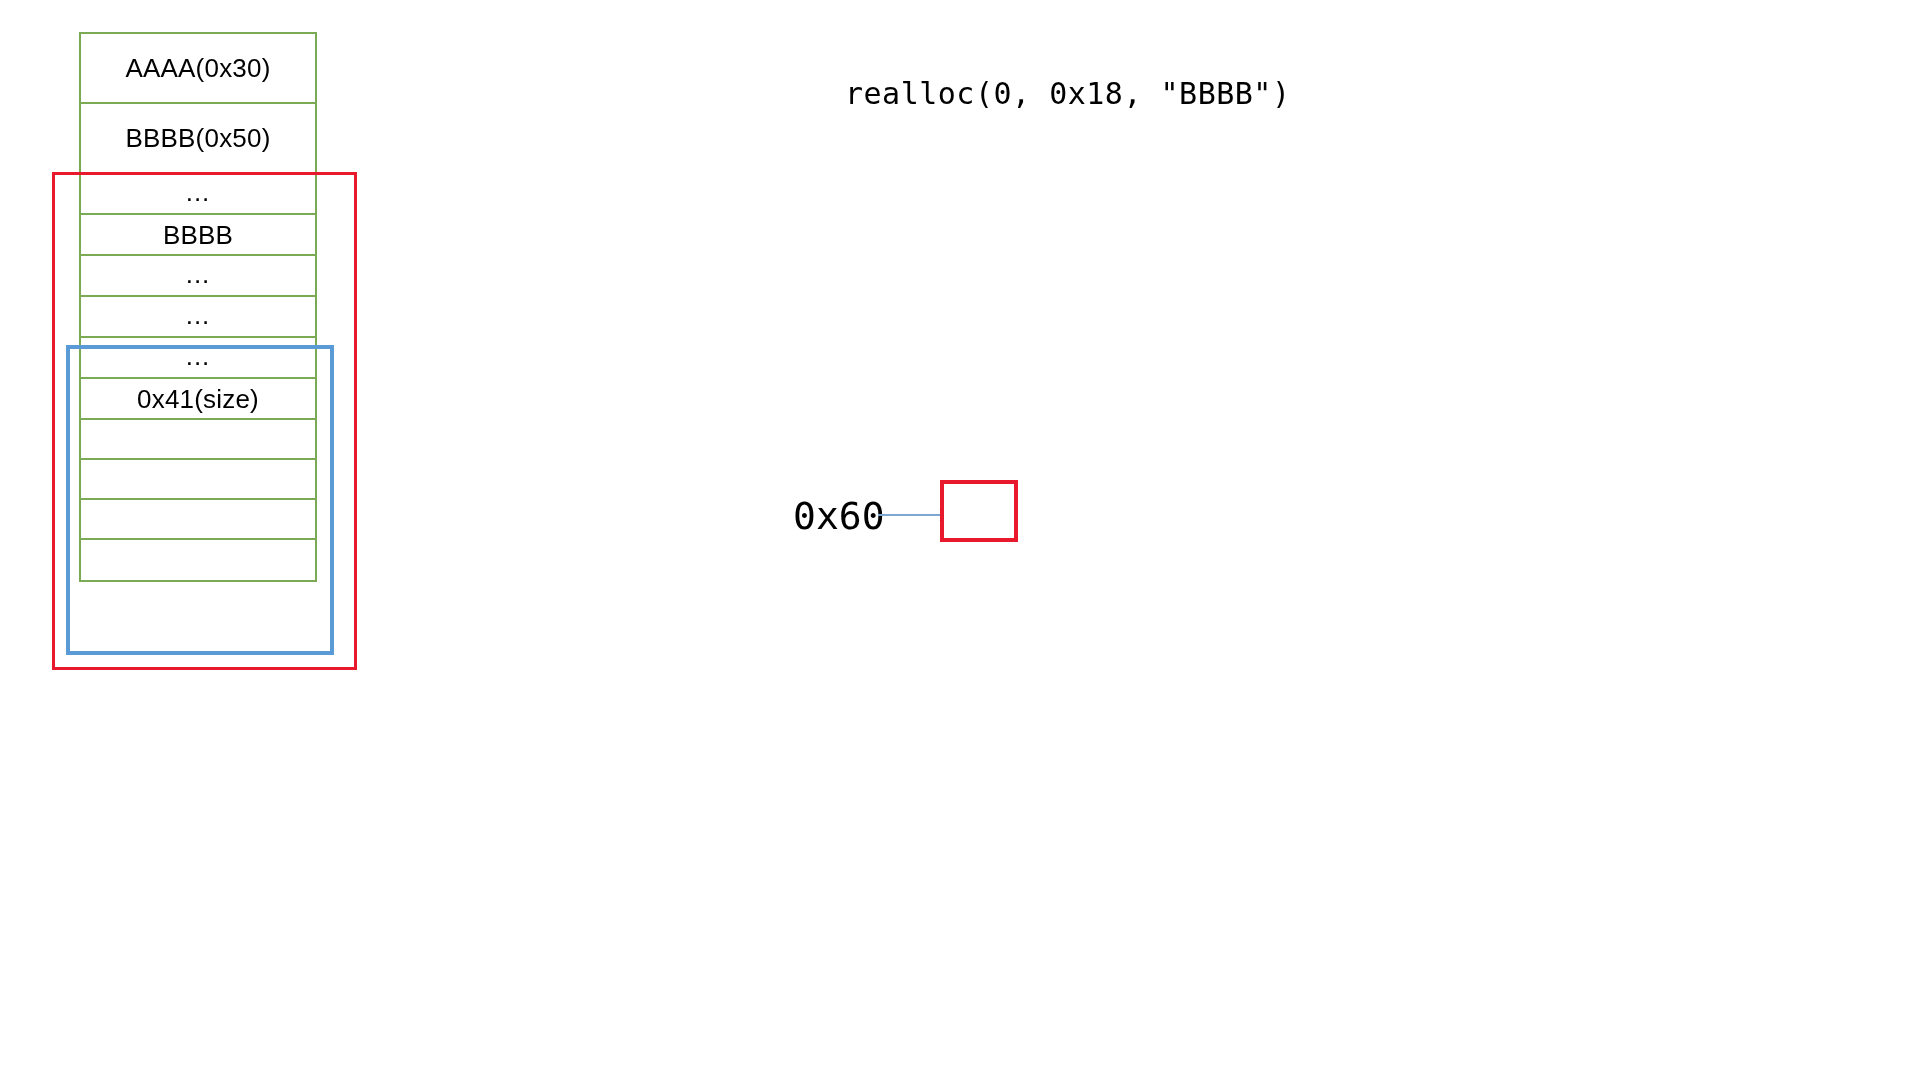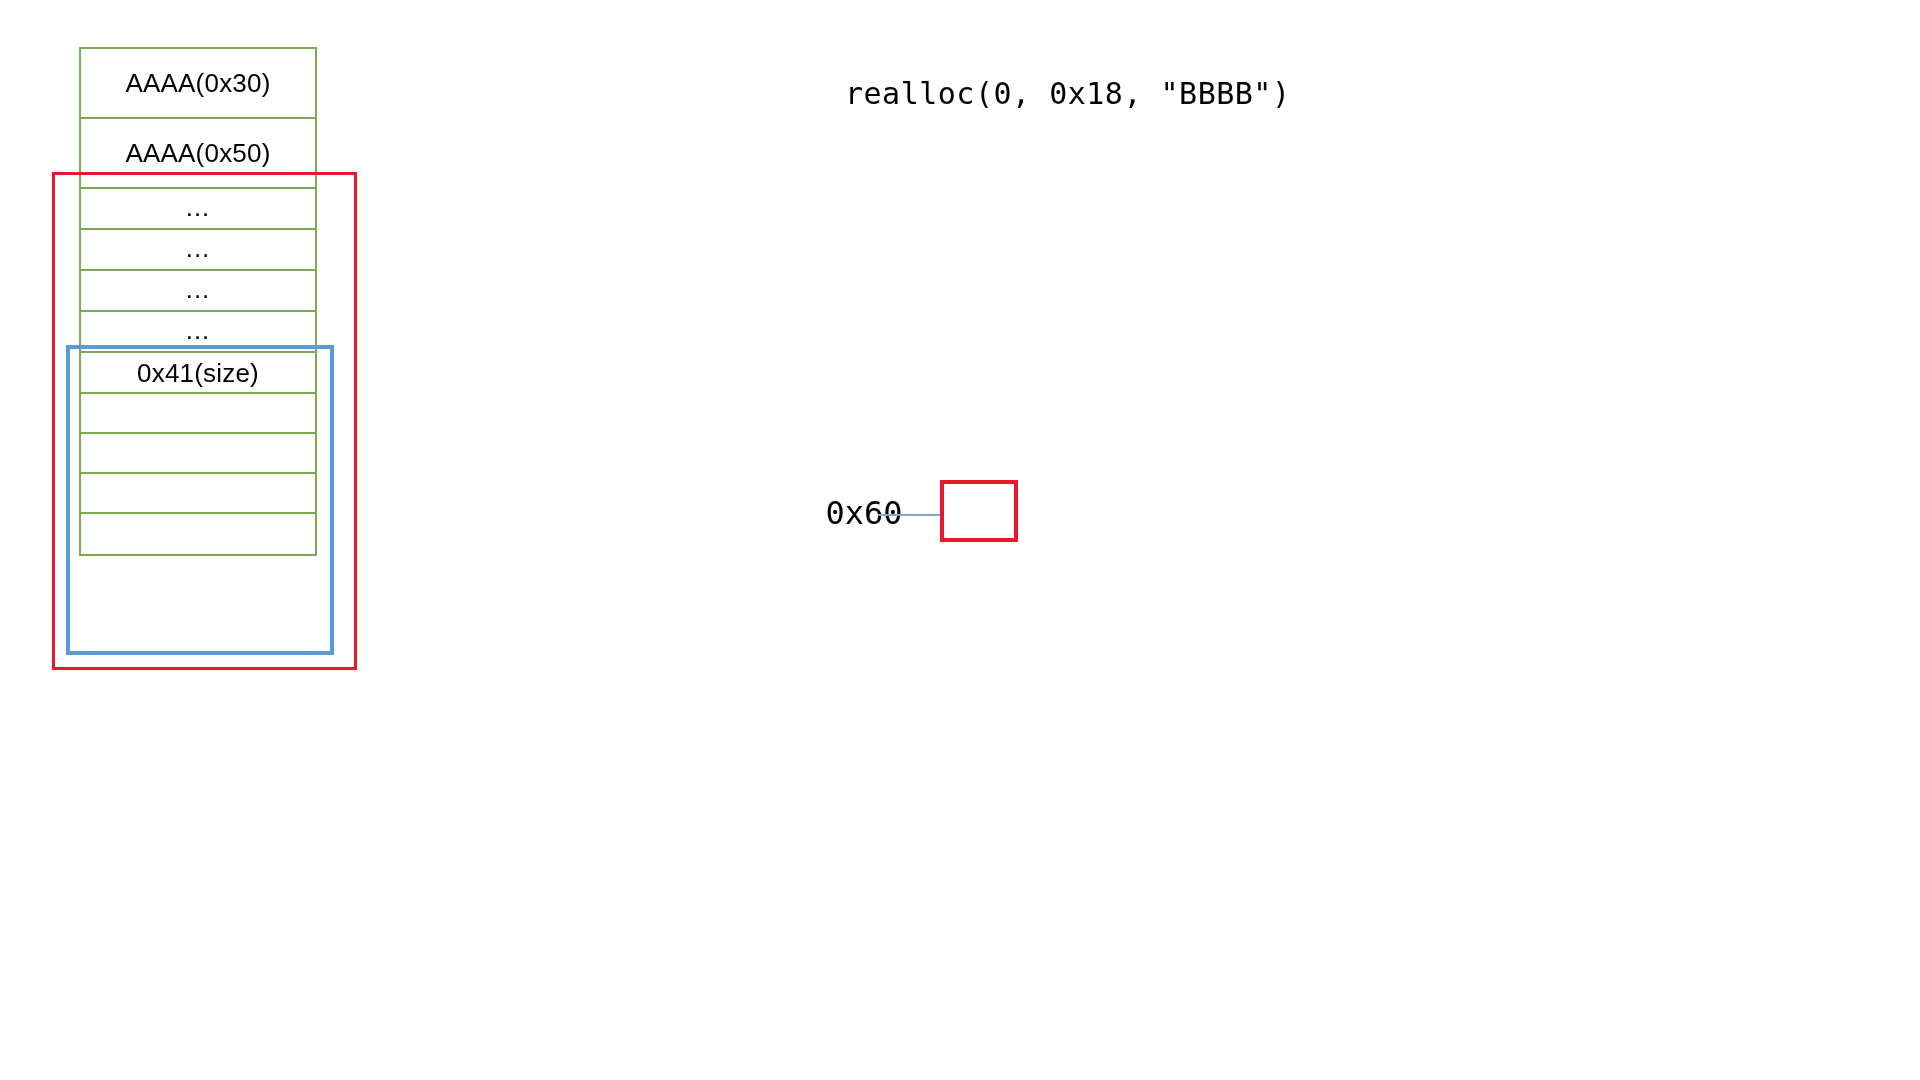--- a/index.html
+++ b/index.html
@@ -20,21 +20,20 @@
   
   #memory-table {
     position: absolute;
     left: 79px;
     top: 32px;
     width: 238px;
     box-sizing: border-box;
     border: 2px solid #7aab54;
     background: #ffffff;
     z-index: 3;
-    margin-top: 15px;
   }
   .mem-row {
     box-sizing: border-box;
     border-bottom: 2px solid #7aab54;
     display: flex;
     align-items: center;
     justify-content: center;
     color: #000000;
     font-family: "Liberation Sans", sans-serif;
     font-size: 26px;
@@ -103,26 +102,26 @@
     position: absolute;
     left: 0;
     width: 100%;
     height: 70px;
   }
   .legend-row.row-0 { top: 0px; }
   .legend-row.row-1 { top: 76px; }
 
   .legend-label {
     position: absolute;
-    left: 24px;
+    left: 13px;
     top: 14px;
     width: 120px;
-    text-align: center;
+    text-align: left;
     font-family: "DejaVu Sans Mono", "Liberation Mono", monospace;
-    font-size: 32px;
+    font-size: 38px;
     color: #000000;
     white-space: pre;
   }
   .legend-arrow {
     position: absolute;
     left: 98px;
     top: 28px;
     width: 80px;
     height: 14px;
     overflow: visible;
@@ -142,24 +141,27 @@
 </head>
 <body>
 
 <div id="call-title">realloc(0, 0x18, "BBBB")</div>
 
 <div id="memory-table">
     <div class="mem-row h-tall">
       <span>AAAA(0x30)</span>
     </div>
     <div class="mem-row h-tall">
-      <span>AAAA(0x50)</span>
+      <span>BBBB(0x50)</span>
     </div>
     <div class="mem-row h-std">
       <span class="ellipsis">...</span>
+    </div>
+    <div class="mem-row h-std">
+      <span>BBBB</span>
     </div>
     <div class="mem-row h-std">
       <span class="ellipsis">...</span>
     </div>
     <div class="mem-row h-std">
       <span class="ellipsis">...</span>
     </div>
     <div class="mem-row h-std">
       <span class="ellipsis">...</span>
     </div>

